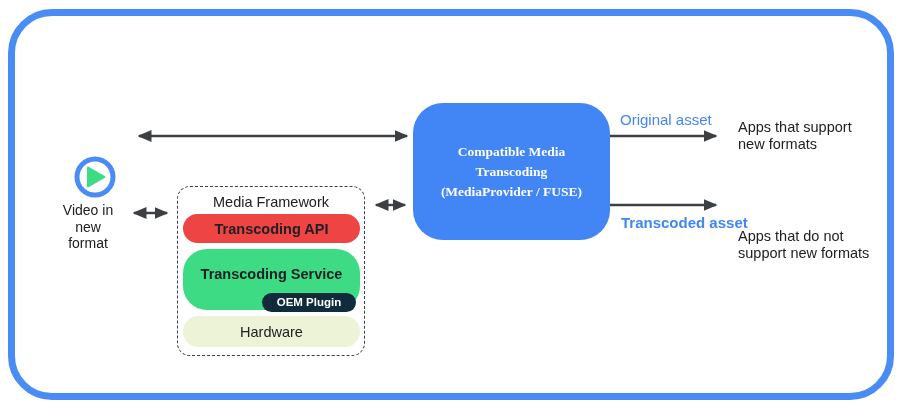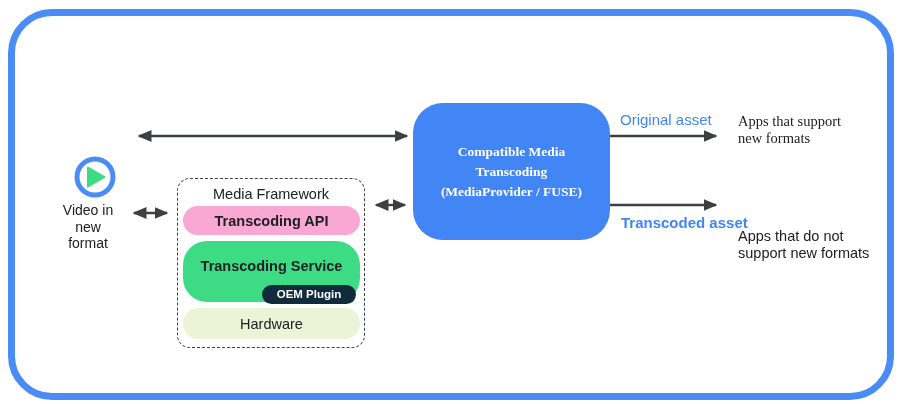--- a/index.html
+++ b/index.html
@@ -26,21 +26,21 @@
   .play-icon { position: absolute; left: 73px; top: 155px; }
   .video-label {
     position: absolute;
     left: 48px; top: 202px; width: 80px;
     font-size: 14px; line-height: 16.5px;
     text-align: center;
     white-space: pre-line;
   }
   .mf-box {
     position: absolute;
-    left: 177px; top: 178px;
+    left: 177px; top: 186px;
     width: 188px; height: 170px;
     border: 1.6px dashed #3c4043;
     border-radius: 13px;
     box-sizing: border-box;
     padding-left: 28px;
   }
   .mf-title {
     position: absolute;
     left: 0; right: 0; top: 7px;
     text-align: center;
@@ -48,21 +48,21 @@
   }
   .pill {
     position: absolute;
     left: 5px; width: 177px;
     box-sizing: border-box;
     display: flex; align-items: center; justify-content: center;
     font-weight: bold; font-size: 14.5px;
   }
   .pill-api {
     top: 27px; height: 29px;
-    background: #f9a8d4;
+    background: #ef4444;
     border-radius: 15px;
   }
   .pill-service {
     top: 62px; height: 61px;
     background: #3DDC84;
     border-radius: 24px;
     padding-bottom: 12px;
   }
   .oem-pill {
     position: absolute;
@@ -100,21 +100,21 @@
     font-size: 15px;
   }
   .lbl-original { left: 620px; top: 111px; }
   .lbl-transcoded { left: 621px; top: 214px; font-weight: bold; }
   .apps-label {
     position: absolute;
     left: 738px;
     font-size: 14.5px; line-height: 17px;
     white-space: pre-line;
   }
-  .apps-support { top: 113px; font-family: Liberation Serif, serif; }
+  .apps-support { top: 119px; }
   .apps-no-support { top: 188px; margin-top: 40px; }
 </style>
 </head>
 <body>
 
 <div class="canvas">
 
   <div class="outer-border"></div>
 
   <svg class="arrows" width="898" height="404" viewBox="0 0 898 404">

